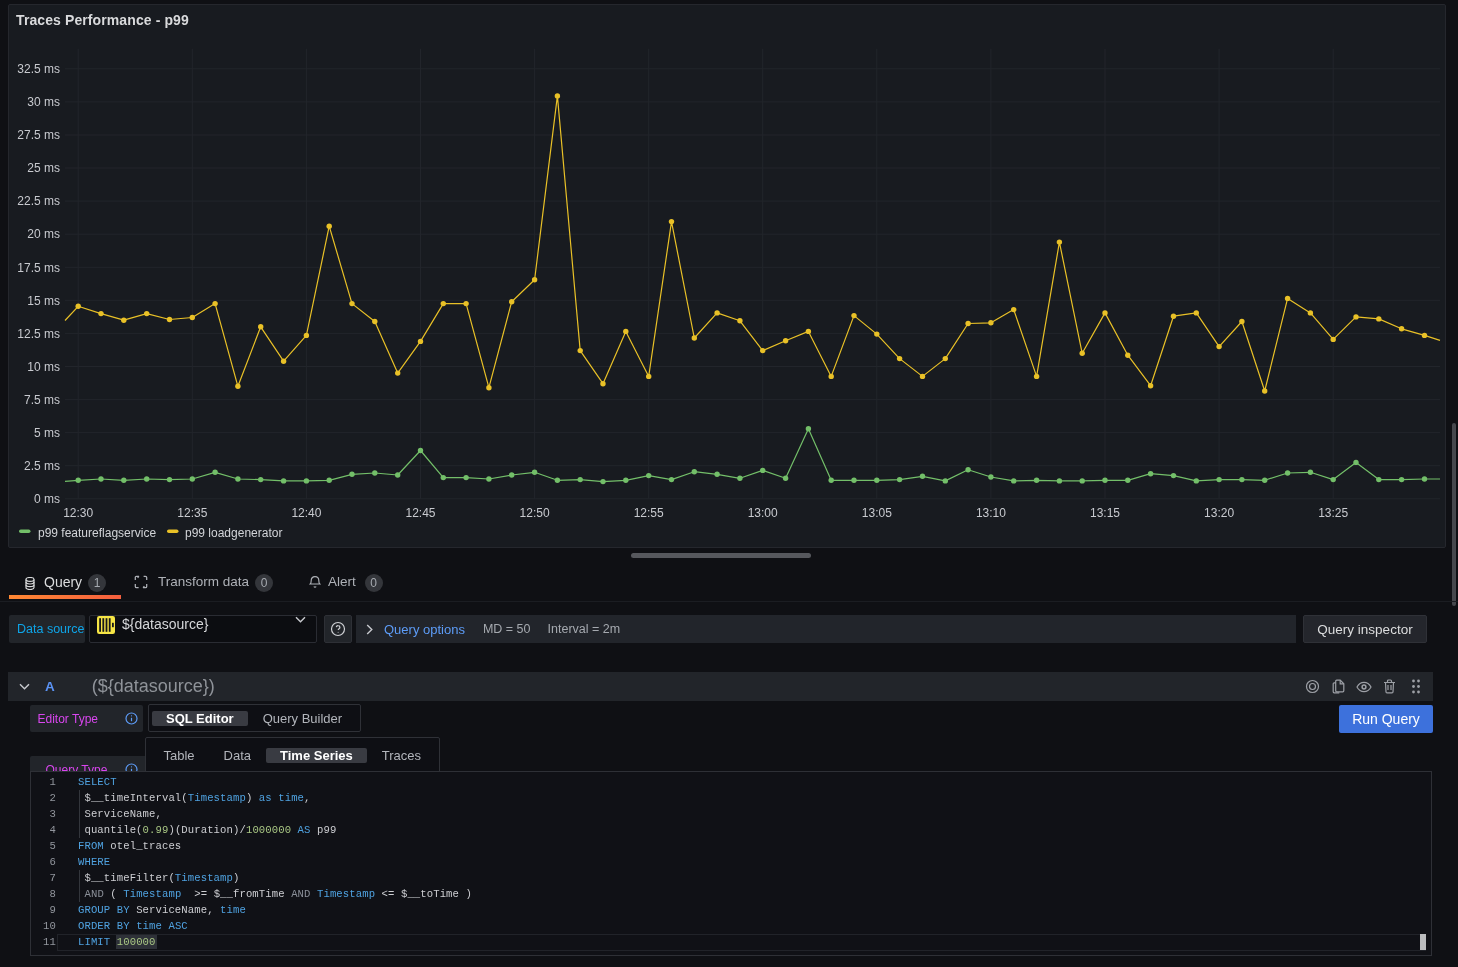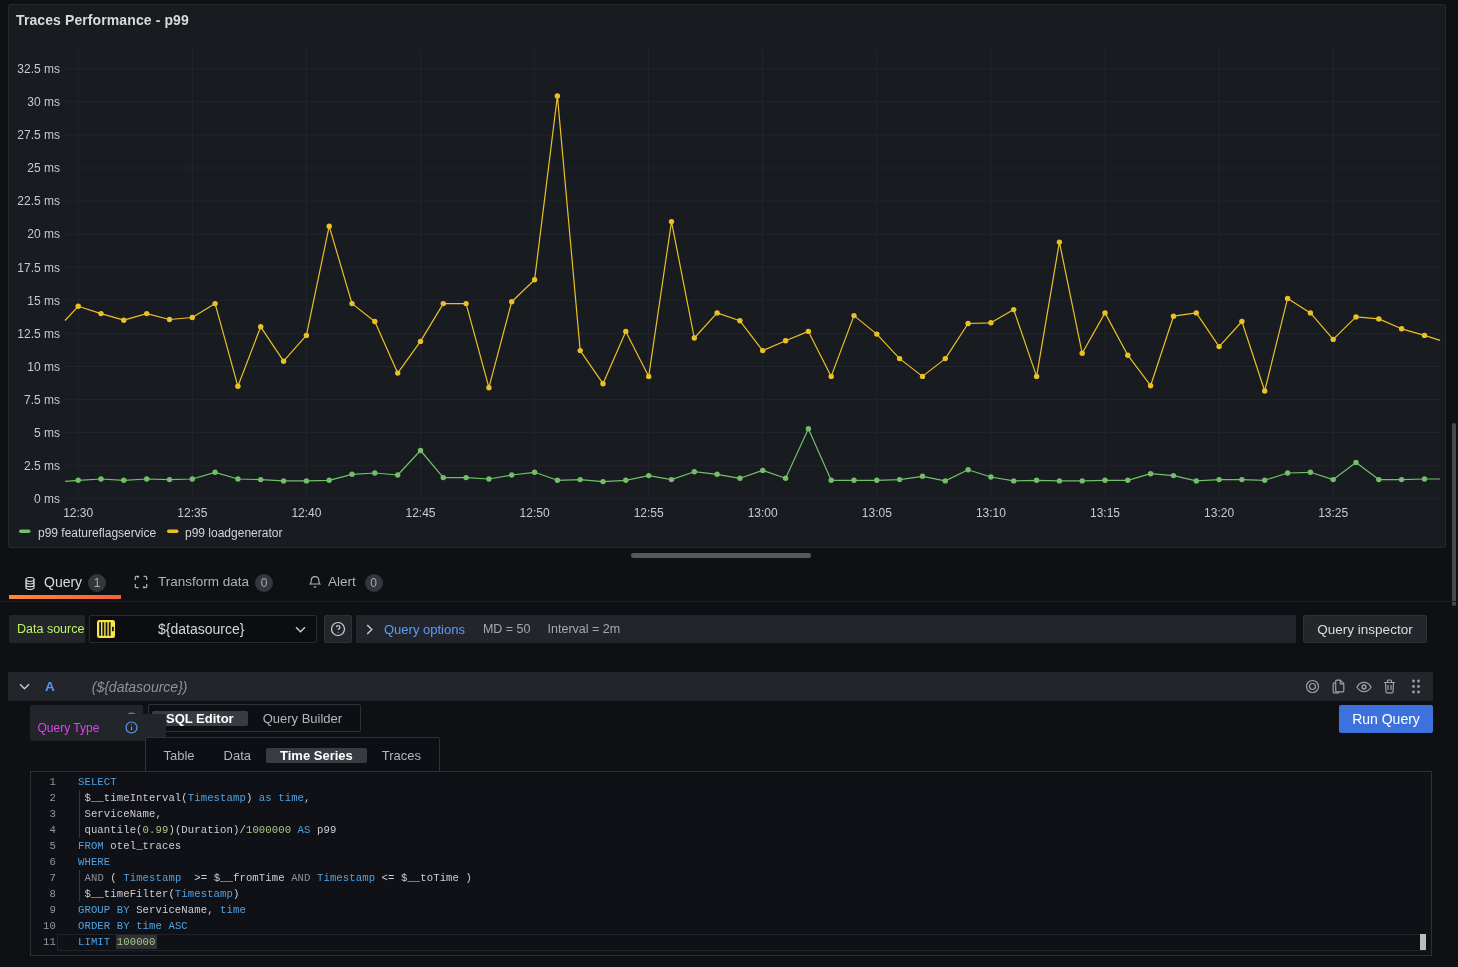--- a/index.html
+++ b/index.html
@@ -8,23 +8,23 @@
 #ptitle{left:16px;top:12px;font-size:14px;font-weight:600;color:#D9DADC;letter-spacing:.1px;}
 svg text.axis{font-family:"Liberation Sans",sans-serif;font-size:12px;fill:#C8CACF;}
 svg text.leg{font-family:"Liberation Sans",sans-serif;font-size:12px;fill:#D2D4D8;}
 #hscroll{left:631px;top:553px;width:180px;height:4.5px;border-radius:3px;background:#56585D;}
 #vscroll{left:1452px;top:423px;width:3.5px;height:183px;border-radius:2px;background:#46484D;}
 .tabtxt{font-size:14px;font-weight:500;color:#DCDDDE;}
 .tabtxt.dim{color:#AEB1B7;font-weight:400;font-size:13.5px;}
 .badge{background:#34363B;border-radius:50%;font-size:12px;color:#A6AAB0;text-align:center;line-height:18px;}
 #underline{left:8.5px;top:594.8px;width:112px;height:3.9px;background:linear-gradient(90deg,#FF8833,#F55F3E);}
 #tabsep{left:0;top:600.5px;width:1458px;height:1px;background:#1B1D22;}
-.lbl{background:#22252A;color:#bef264;font-size:12.5px;font-weight:500;display:flex;align-items:center;white-space:nowrap;}
+.lbl{background:#22252A;color:#0ea5e9;font-size:12.5px;font-weight:500;display:flex;align-items:center;white-space:nowrap;}
 .blbl{background:#22252A;color:#d946ef;font-size:12px;font-weight:500;display:flex;align-items:center;white-space:nowrap;}
-#dsbox{left:89px;top:615px;width:228px;height:28px;background:#0C0D11;border:1px solid #2A2C33;border-radius:2px;display:flex;align-items:center;gap:36px;}
+#dsbox{left:89px;top:615px;width:228px;height:28px;background:#0C0D11;border:1px solid #2A2C33;border-radius:2px;display:flex;align-items:flex-start;}
 #qbtn{left:323.5px;top:615px;width:28px;height:28px;background:#22252A;border:1px solid #2E3036;border-radius:2px;display:flex;align-items:center;justify-content:center;}
 #qostrip{left:356px;top:615px;width:940px;height:28px;background:#22252B;display:flex;align-items:center;}
 #qinsp{left:1303px;top:615px;width:124px;height:28px;background:#24262C;border:1px solid #2F3137;border-radius:2px;color:#DCDDDE;font-size:13.5px;font-weight:500;display:flex;align-items:center;justify-content:center;}
 #arow{left:8px;top:672px;width:1425px;height:29px;background:#22252A;display:flex;align-items:center;}
 .seg{position:absolute;border:1px solid #2F3137;border-radius:2px;background:#0E0F14;display:flex;align-items:center;padding:3px;}
 .segopt{font-size:13px;color:#B2B5BB;display:flex;align-items:center;padding:0 14.5px;border-radius:2px;}
 .segopt.on{background:#393B42;color:#FFFFFF;font-weight:600;}
 #runq{left:1339px;top:705px;width:94px;height:28px;background:#3D71DC;border-radius:2px;color:#FFF;font-size:14px;font-weight:500;display:flex;align-items:center;justify-content:center;}
 #editor{left:30px;top:770.5px;width:1402px;height:185px;background:#101116;border:1px solid #2E3036;}
 .mono{font-family:"Liberation Mono",monospace;font-size:10.6px;line-height:16px;letter-spacing:0.1px;}
@@ -278,21 +278,21 @@
   <span style="margin-left:18px;font-size:12.5px;color:#A5A9AF">MD = 50</span>
   <span style="margin-left:17px;font-size:12.5px;color:#A5A9AF">Interval = 2m</span>
 </div>
 <div class="abs" id="qinsp">Query inspector</div>
 
 <div class="abs" id="arow">
   <svg style="margin-left:11px" width="11" height="7" viewBox="0 0 11 7" fill="none" stroke="#C7C9CE" stroke-width="1.4">
       <path d="M1 1.2 5.5 5.8 10 1.2"></path>
     </svg>
   <span style="margin-left:15px;font-size:13.5px;font-weight:700;color:#5B93F5">A</span>
-  <span style="margin-left:37px;font-size:14px;font-style:italic;color:#8F9399">(${datasource})</span>
+  <span style="margin-left:37px;font-size:18px;color:#8F9399">(${datasource})</span>
   <div style="position:absolute;right:12px;display:flex;gap:10.5px;align-items:center">
     <svg width="15" height="15" viewBox="0 0 15 15" fill="none" stroke="#9DA0A6" stroke-width="1.2">
         <circle cx="7.5" cy="7.5" r="6"></circle>
         <circle cx="7.5" cy="7.5" r="3"></circle>
       </svg>
     <svg width="15" height="15" viewBox="0 0 15 15" fill="none" stroke="#9DA0A6" stroke-width="1.2">
         <path d="M9.2 1.2H5.7a1 1 0 0 0-1 1v9.6a1 1 0 0 0 1 1h6.1a1 1 0 0 0 1-1V4.8z"></path>
         <path d="M9.2 1.2v3.6h3.6"></path>
         <path d="M4.7 3.8H3.2a1 1 0 0 0-1 1v8.0a1 1 0 0 0 1 1h5.1"></path>
       </svg>
@@ -318,21 +318,21 @@
   <svg style="position:absolute;left:95px" width="13" height="13" viewBox="0 0 13 13" fill="none" stroke="#5D9CF7" stroke-width="1.2">
       <circle cx="6.5" cy="6.5" r="5.5"></circle>
       <path d="M6.5 5.8v3.4"></path>
       <circle cx="6.5" cy="3.8" r=".6" fill="#5D9CF7" stroke="none"></circle>
     </svg>
 </div>
 <div class="seg" style="left:147.5px;top:704px;height:28px">
   <div class="segopt on">SQL Editor</div>
     <div class="segopt">Query Builder</div>
 </div>
-<div class="abs blbl" style="left:29.5px;top:714px;width:136px;height:27px;padding-left:8px;border-radius:2px">Query Type
+<div class="abs blbl" style="left:29.5px;top:756px;width:136px;height:27px;padding-left:16px;border-radius:2px">Query Type
   <svg style="position:absolute;left:95px" width="13" height="13" viewBox="0 0 13 13" fill="none" stroke="#5D9CF7" stroke-width="1.2">
       <circle cx="6.5" cy="6.5" r="5.5"></circle>
       <path d="M6.5 5.8v3.4"></path>
       <circle cx="6.5" cy="3.8" r=".6" fill="#5D9CF7" stroke="none"></circle>
     </svg>
 </div>
 <div class="seg" style="left:145px;top:737px;height:36px">
   <div class="segopt">Table</div>
     <div class="segopt">Data</div>
     <div class="segopt on">Time Series</div>
@@ -354,22 +354,22 @@
     <div class="cl">10</div>
     <div class="cl">11</div>
 </div>
 <div class="abs mono" id="codetx">
 <div class="cl"><span class="kw">SELECT</span></div>
     <div class="cl">&nbsp;$__timeInterval(<span class="kw">Timestamp</span>)&nbsp;<span class="kw">as</span>&nbsp;<span class="kw">time</span>,</div>
     <div class="cl">&nbsp;ServiceName,</div>
     <div class="cl">&nbsp;quantile(<span class="num">0.99</span>)(Duration)/<span class="num">1000000</span>&nbsp;<span class="kw">AS</span>&nbsp;p99</div>
     <div class="cl"><span class="kw">FROM</span>&nbsp;otel_traces</div>
     <div class="cl"><span class="kw">WHERE</span></div>
+    <div class="cl">&nbsp;$__timeFilter(<span class="kw">Timestamp</span>)</div>
     <div class="cl">&nbsp;<span class="op">AND</span>&nbsp;(&nbsp;<span class="kw">Timestamp</span>&nbsp;&nbsp;&gt;=&nbsp;$__fromTime&nbsp;<span class="op">AND</span>&nbsp;<span class="kw">Timestamp</span>&nbsp;&lt;=&nbsp;$__toTime&nbsp;)</div>
-    <div class="cl">&nbsp;$__timeFilter(<span class="kw">Timestamp</span>)</div>
     <div class="cl"><span class="kw">GROUP&nbsp;BY</span>&nbsp;ServiceName,&nbsp;<span class="kw">time</span></div>
     <div class="cl"><span class="kw">ORDER&nbsp;BY</span>&nbsp;<span class="kw">time</span>&nbsp;<span class="kw">ASC</span></div>
     <div class="cl"><span class="kw">LIMIT</span>&nbsp;<span class="num hl">100000</span></div>
 </div>
 <div class="ig" style="left:79px;top:789.5px;height:48px"></div>
 <div class="ig" style="left:79px;top:869.5px;height:32px"></div>
 <div class="abs" style="left:57px;top:933.5px;width:1368.5px;height:17px;border:1px solid #212329;border-right:none"></div>
 <div class="abs" id="cursor"></div>
 
 </body></html>

